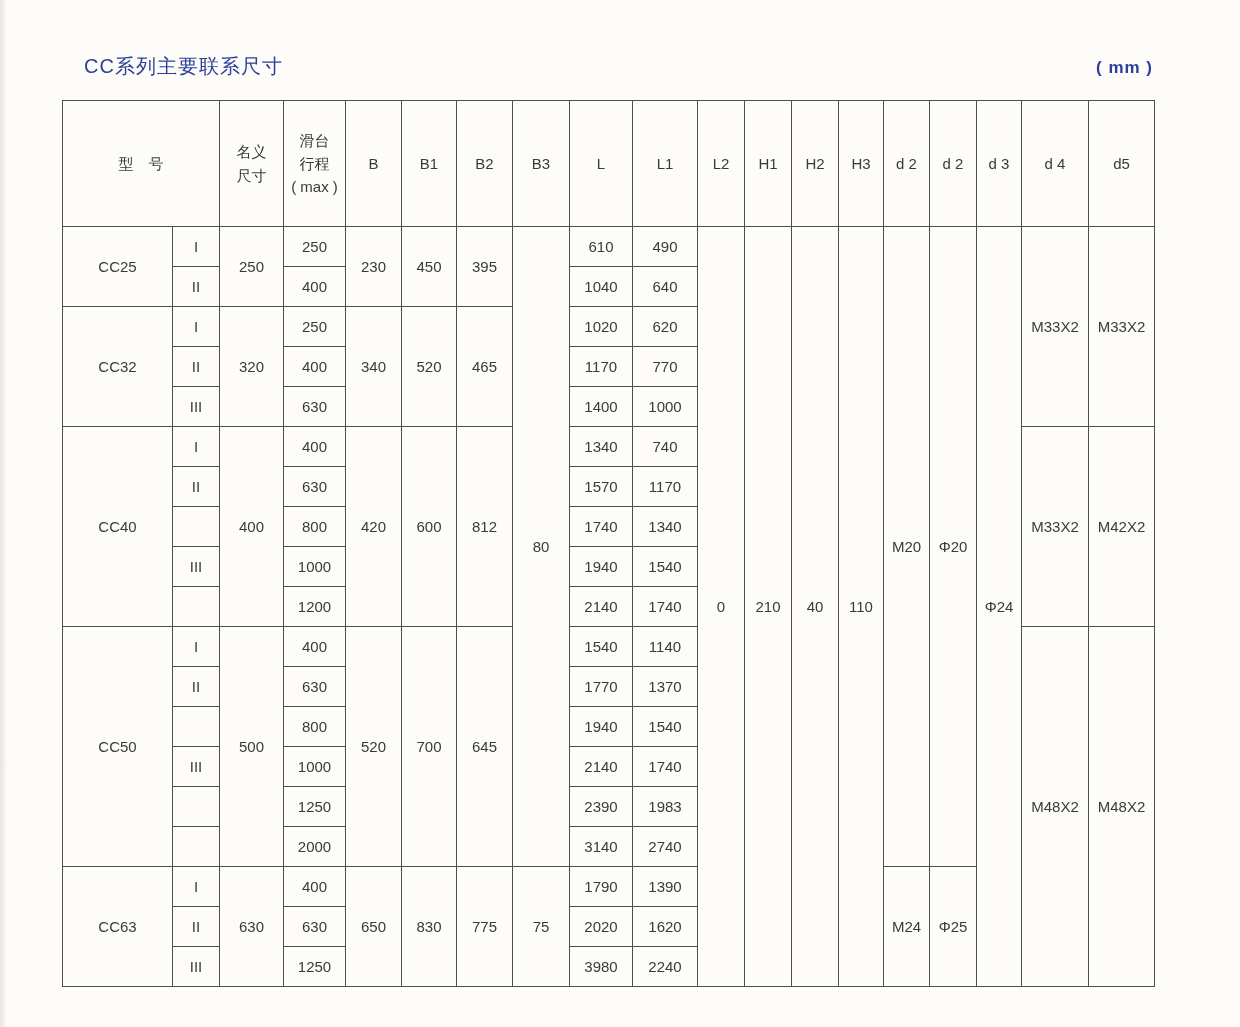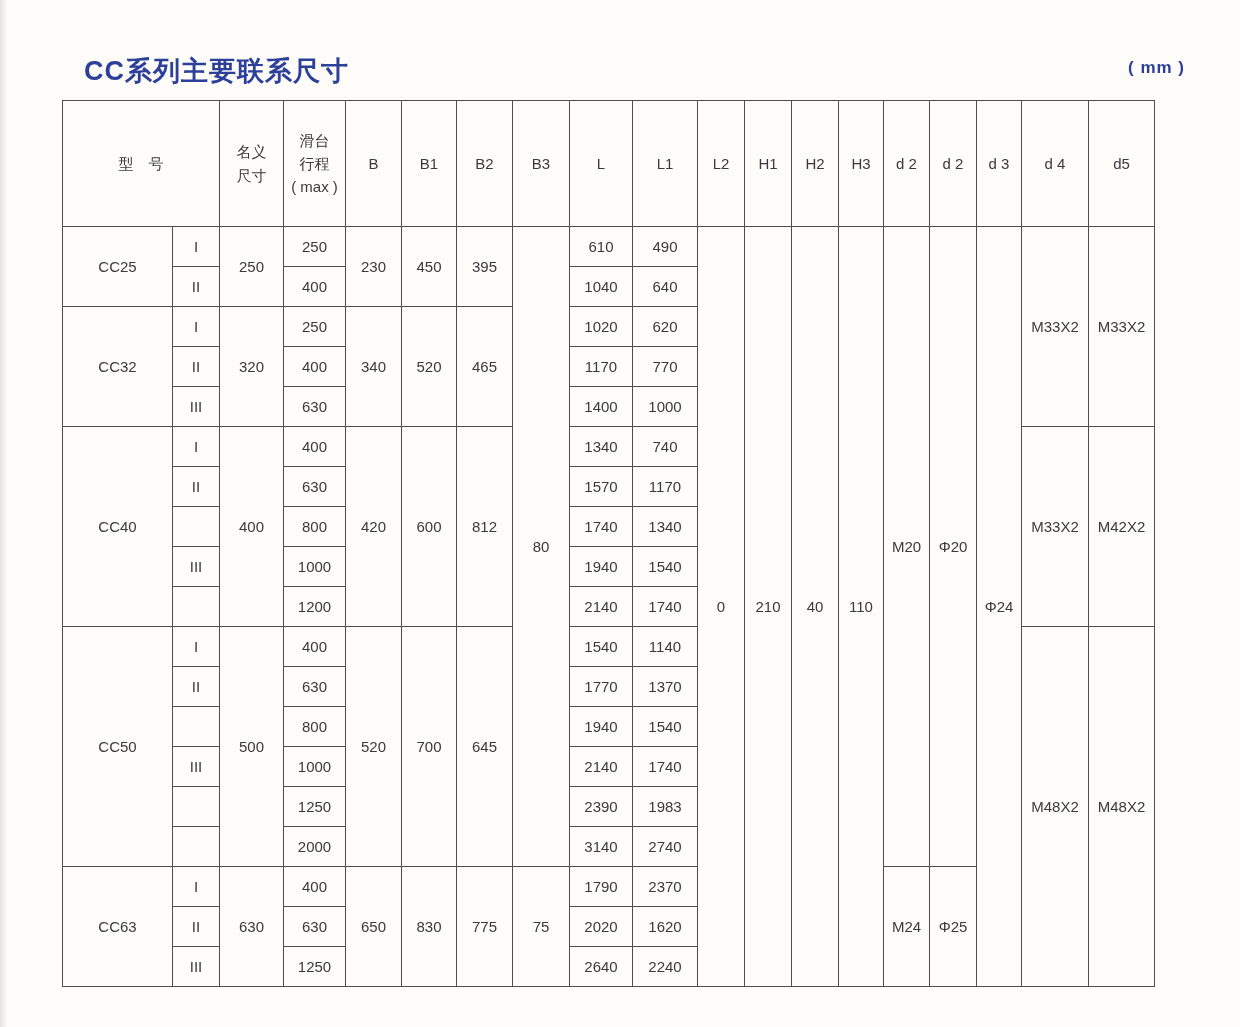--- a/index.html
+++ b/index.html
@@ -10,24 +10,24 @@
     font-family:"Liberation Sans","DejaVu Sans",sans-serif;
     position:relative;
   }
   .scan-edge{
     position:absolute;left:0;top:0;width:7px;height:1027px;
     background:linear-gradient(90deg,#e7e4df,rgba(253,252,249,0));
     pointer-events:none;
   }
   .page-title{
     position:absolute;left:84px;top:53px;
-    font-size:27px;font-weight:700;letter-spacing:1px;
+    font-size:20px;font-weight:400;letter-spacing:1px;
   }
   .unit-label{
-    position:absolute;left:1128px;top:58px;
+    position:absolute;left:1096px;top:58px;
     font-size:17px;font-weight:700;letter-spacing:1px;
   }
   table.dim{
     position:absolute;left:62px;top:100px;
     border-collapse:collapse;table-layout:fixed;
     width:1092px;
   }
   table.dim th,table.dim td{
     border:1px solid #4e4e4e;
     text-align:center;vertical-align:middle;
@@ -228,30 +228,30 @@
       <tr>
         <td rowspan="3">CC63</td>
         <td>I</td>
         <td rowspan="3">630</td>
         <td>400</td>
         <td rowspan="3">650</td>
         <td rowspan="3">830</td>
         <td rowspan="3">775</td>
         <td rowspan="3">75</td>
         <td>1790</td>
-        <td>2370</td>
+        <td>1390</td>
         <td rowspan="3">M24</td>
         <td rowspan="3">Φ25</td>
       </tr>
       <tr>
         <td>II</td>
         <td>630</td>
         <td>2020</td>
         <td>1620</td>
       </tr>
       <tr>
         <td>III</td>
         <td>1250</td>
-        <td>2640</td>
+        <td>3980</td>
         <td>2240</td>
       </tr>
     </tbody>
 </table>
 
 </body></html>

